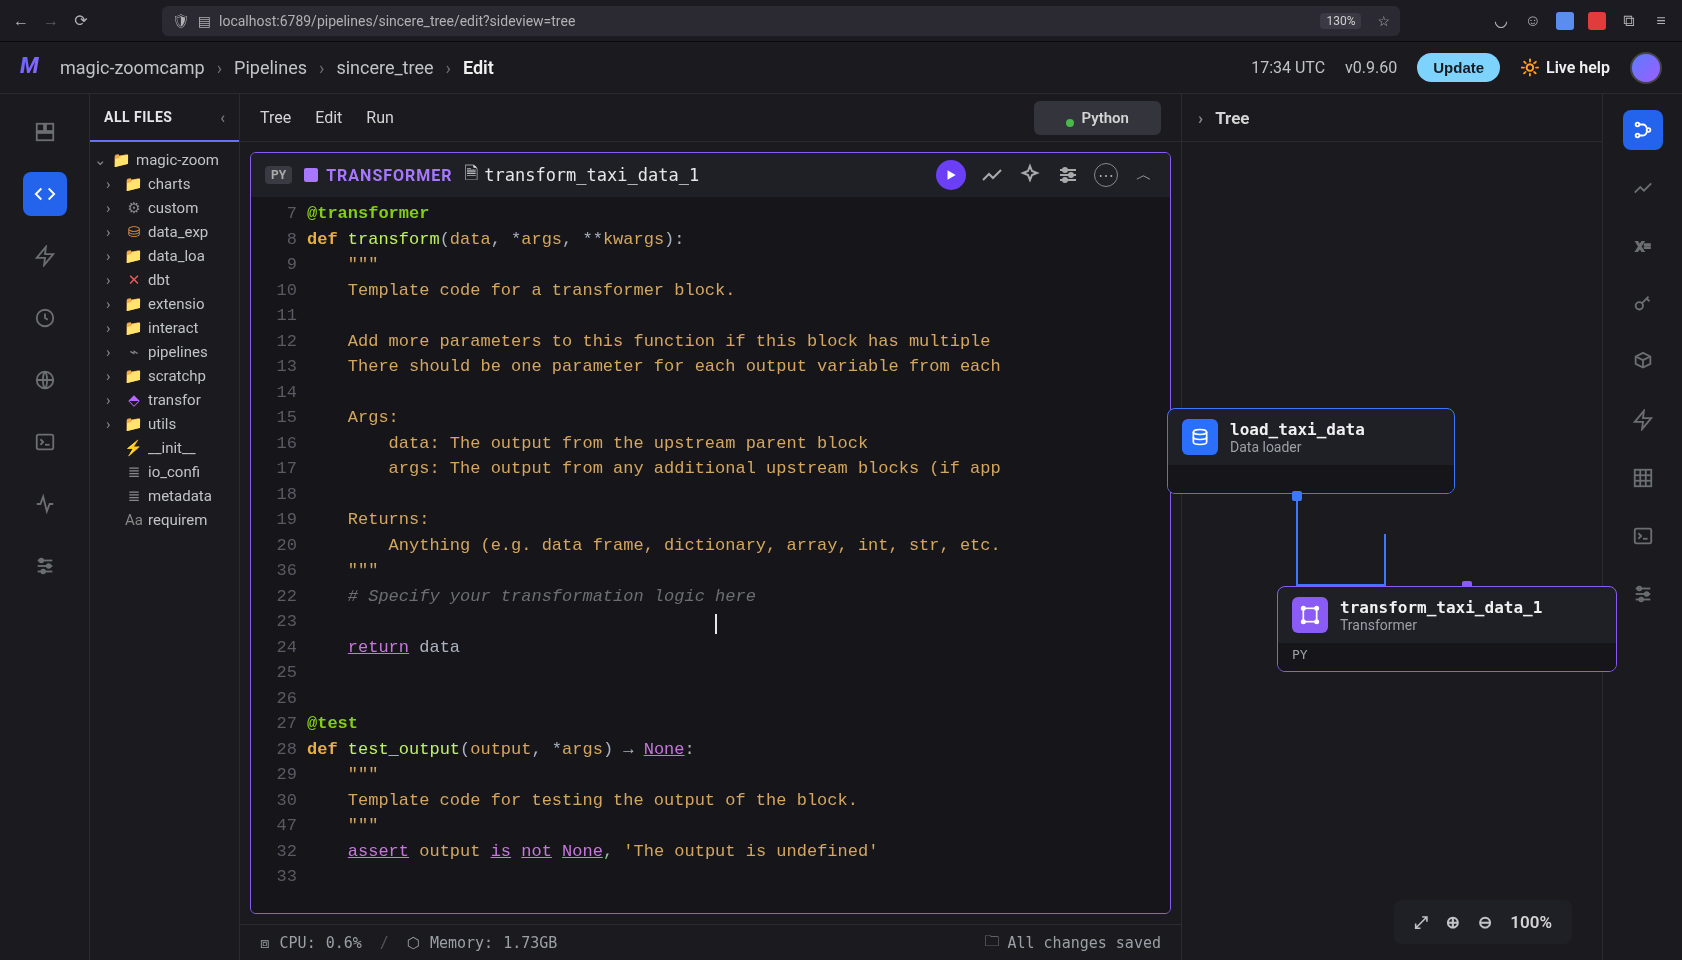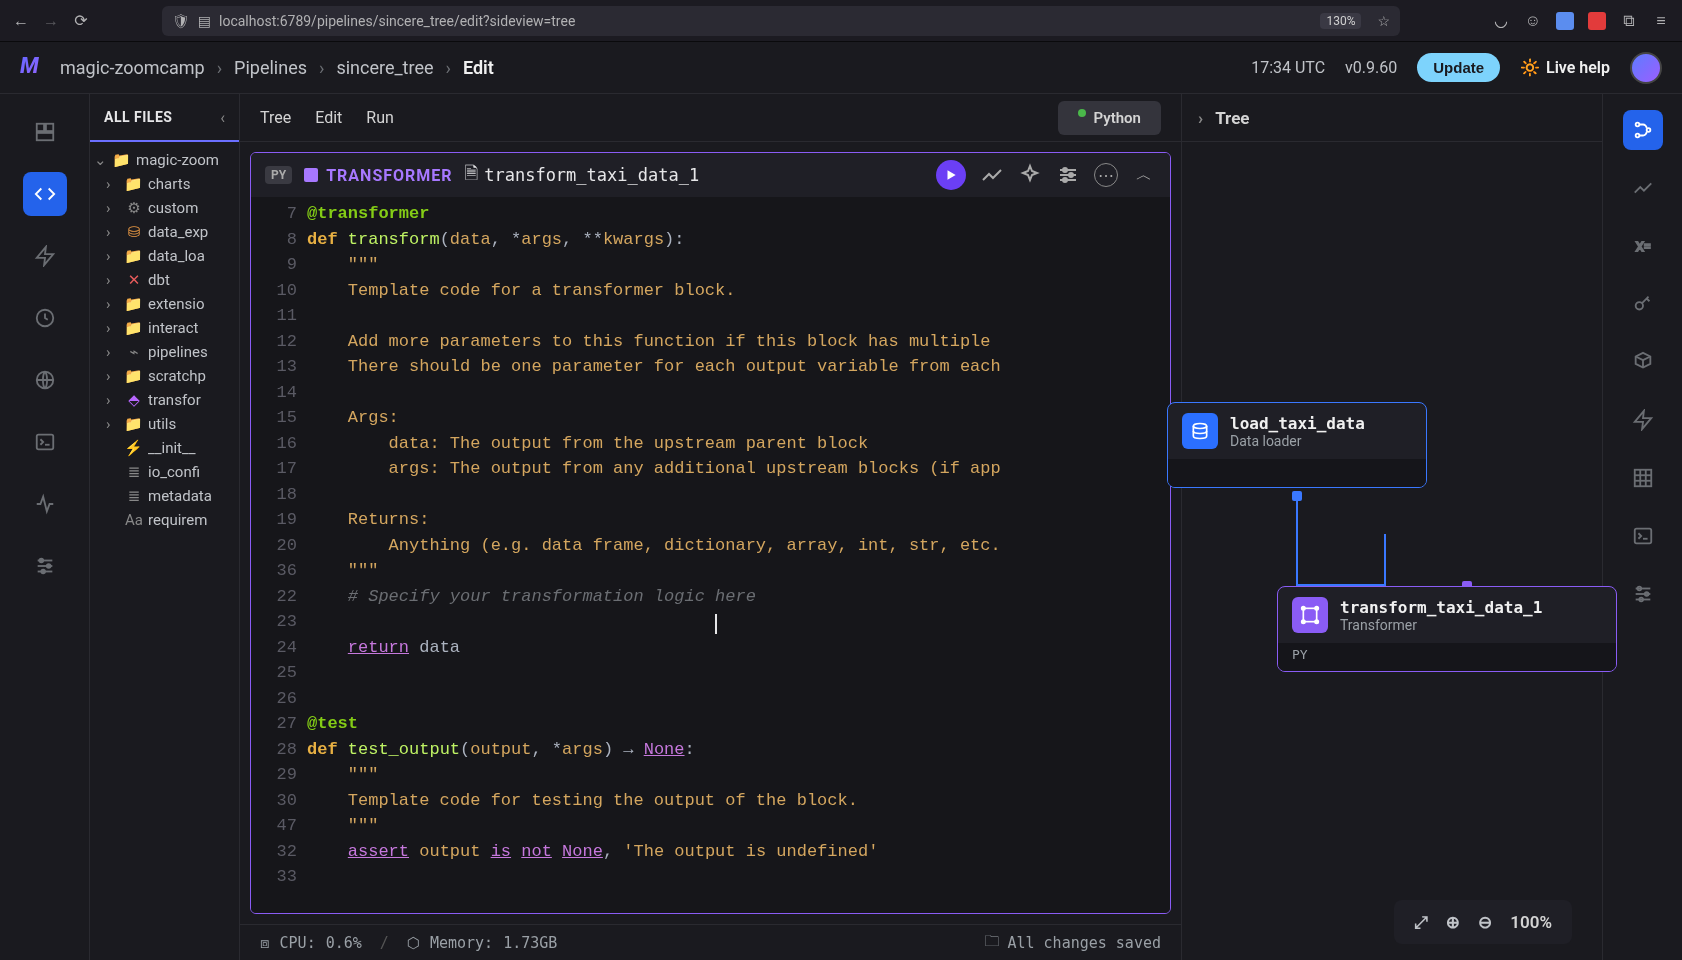--- a/index.html
+++ b/index.html
@@ -126,22 +126,22 @@
 
 
 .editor-area { flex: 1; display: flex; flex-direction: column; border-right: 1px solid #2a2a30; position: relative; }
 .editor-menubar {
   height: 48px; display: flex; align-items: center; gap: 24px;
   padding: 0 20px; border-bottom: 1px solid #2a2a30;
 }
 .editor-menubar .menu { font-size: 16px; color: #d4d4d4; cursor: pointer; }
 .lang-pill {
   margin-left: auto;
-  background: #34343c; border-radius: 6px; padding: 8px 20px;
-  display: flex; align-items: flex-start; gap: 8px; font-size: 15px; font-weight: 600;
+  background: #34343c; border-radius: 6px; padding: 8px 32px;
+  display: flex; align-items: flex-end; gap: 8px; font-size: 15px; font-weight: 600;
 }
 .lang-pill .dot { width: 8px; height: 8px; border-radius: 50%; background: #4ab84a; }
 
 
 .block-wrap {
   margin: 10px; border: 1.5px solid #8a5cf5; border-radius: 6px;
   overflow: hidden; display: flex; flex-direction: column; flex: 1;
 }
 .block-header {
   height: 44px; background: #1f1f26; display: flex; align-items: center; gap: 12px;
@@ -537,21 +537,21 @@
     </div>
   </div>
 
   <div class="tree-panel">
     <div class="tree-header">
       <span class="chev">›</span>
       <span>Tree</span>
     </div>
     <div class="graph-canvas">
 
-      <div class="node" style="left:-15px;top:260px;width:260px">
+      <div class="node" style="left:-15px;top:266px;width:288px">
         <div class="node-head">
           <div class="node-icon blue">
               <svg width="20" height="20" viewBox="0 0 24 24" fill="none" stroke="#fff" stroke-width="2">
                 <ellipse cx="12" cy="6" rx="8" ry="3"></ellipse>
                 <path d="M4 6v6c0 1.7 3.6 3 8 3s8-1.3 8-3V6"></path>
                 <path d="M4 12v6c0 1.7 3.6 3 8 3s8-1.3 8-3v-6"></path>
               </svg>
             </div>
           <div>
             <div class="node-title">load_taxi_data</div>

